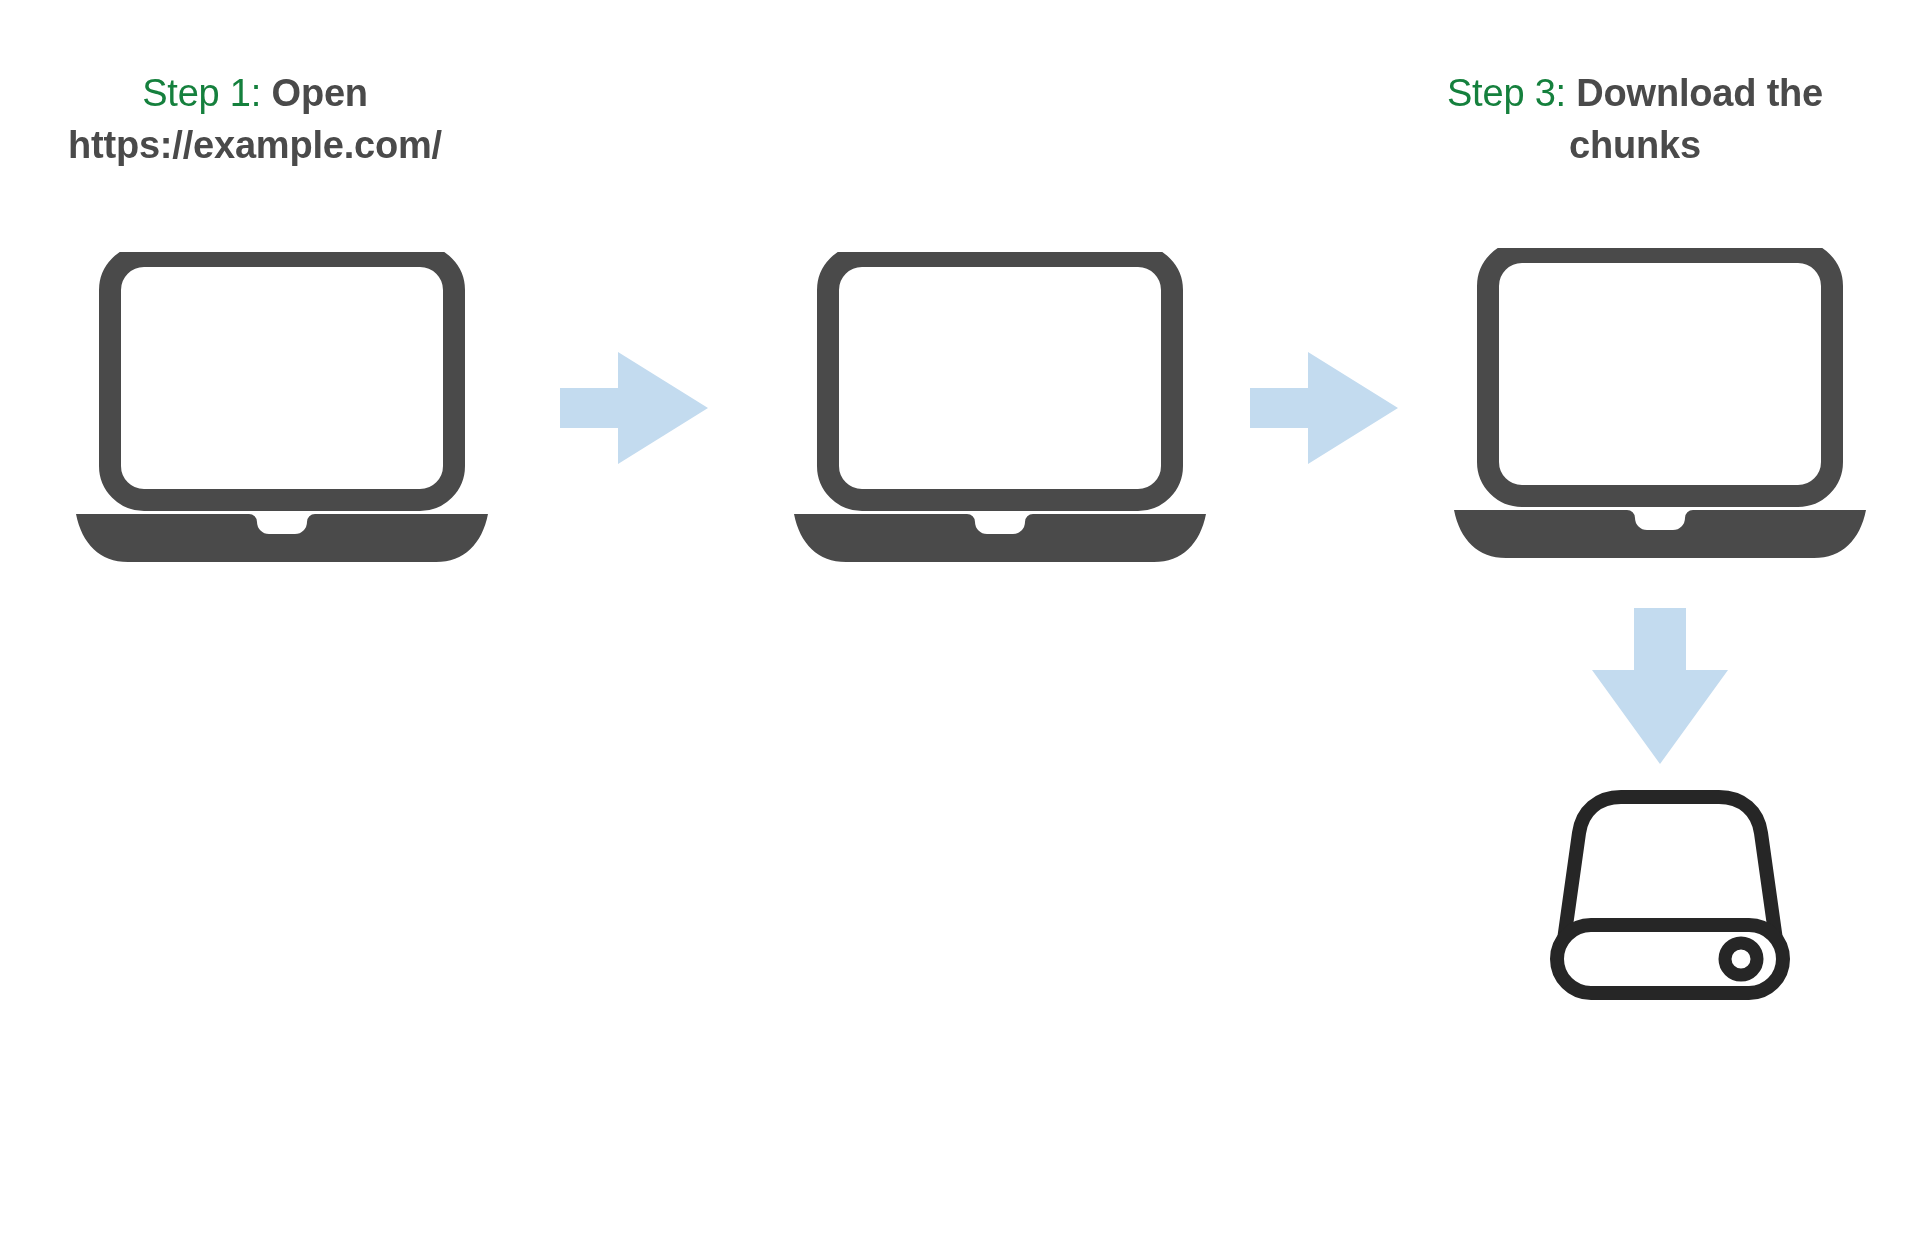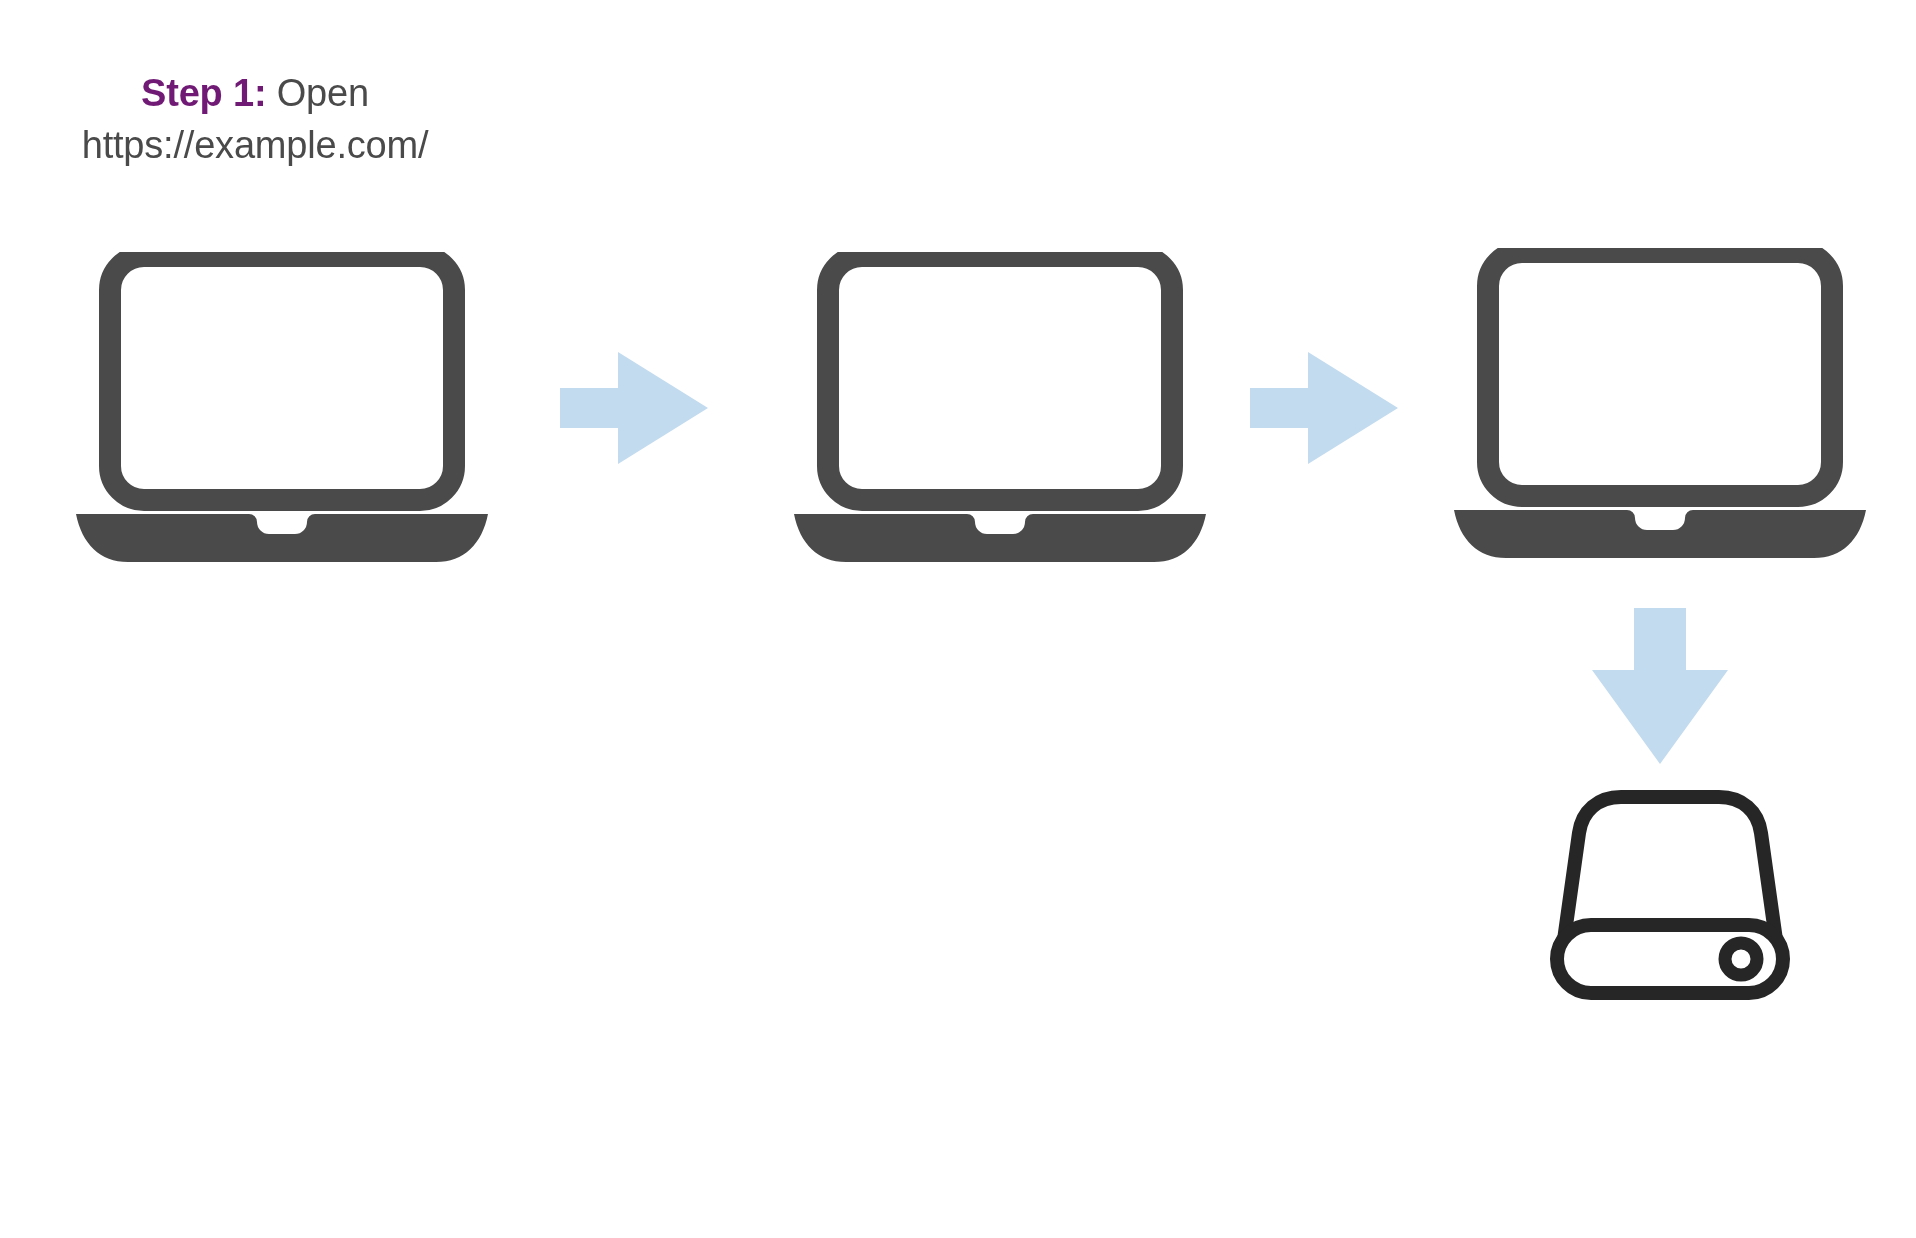--- a/index.html
+++ b/index.html
@@ -25,26 +25,26 @@
 
   
   .caption {
     position: absolute;
     text-align: center;
     line-height: 1.36;
     font-size: 38px;
     letter-spacing: -0.2px;
   }
   .caption .step-label {
-    color: #701a75;
-    font-weight: 700;
+    color: #15803d;
+    font-weight: 400;
   }
   .caption .step-title {
     color: #4a4a4a;
-    font-weight: 400;
+    font-weight: 700;
   }
 
   #caption-1 { left: 20px;   top: 68px;  width: 470px; }
   #caption-2 { left: 540px;  top: 68px;  width: 600px; }
   #caption-3 { left: 1400px; top: 68px;  width: 470px; }
   #caption-4 { left: 1400px; top: 1078px; width: 470px; }
 
   
   .laptop {
     position: absolute;
@@ -80,20 +80,24 @@
 <body>
 
 <div class="canvas">
 
   <div class="caption" id="caption-1">
     <span class="step-label">Step 1:</span>
     <span class="step-title">Open https://example.com/</span>
   </div>
 
 
+  <div class="caption" id="caption-3">
+    <span class="step-label">Step 3:</span>
+    <span class="step-title">Download the chunks</span>
+  </div>
 
   <div class="laptop" id="laptop-1">
     <svg viewBox="0 0 420 320" xmlns="http://www.w3.org/2000/svg" aria-hidden="true">
 
       <rect x="38" y="4" width="344" height="244" rx="34" ry="34" fill="none" stroke="#4a4a4a" stroke-width="22"></rect>
 
       <path d="M4 262 H177 a8 8 0 0 1 8 8 a12 12 0 0 0 12 12 h26 a12 12 0 0 0 12 -12 a8 8 0 0 1 8 -8 H416
                c-6 30 -24 48 -52 48 H56 C28 310 10 292 4 262 Z" fill="#4a4a4a"></path>
     </svg>
   </div>

